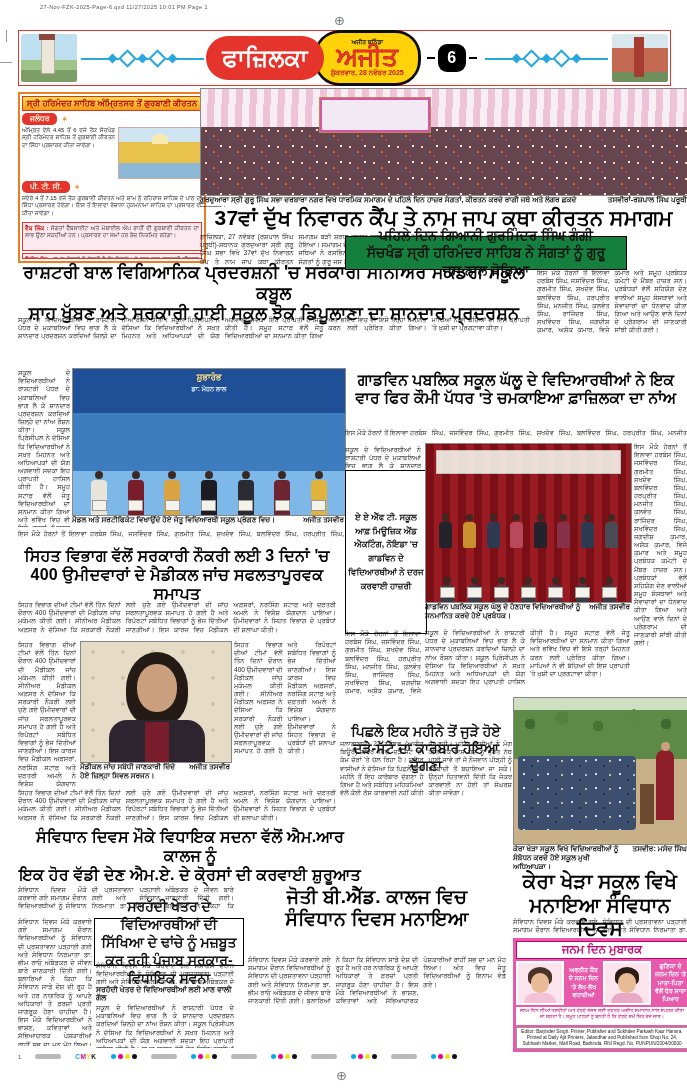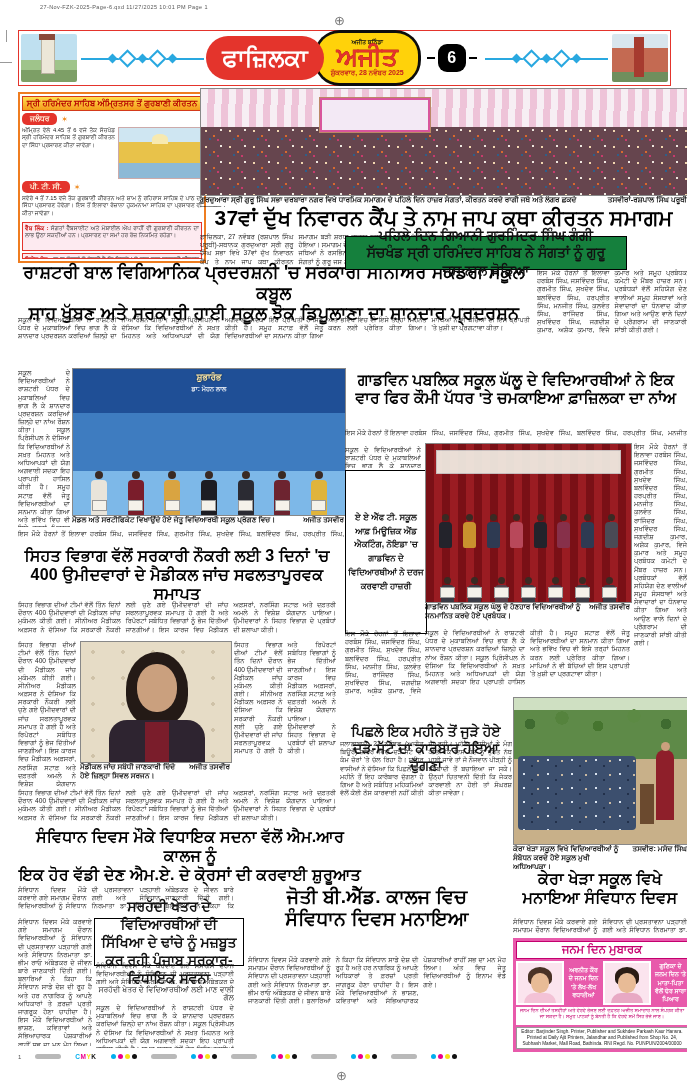--- a/index.html
+++ b/index.html
@@ -140,29 +140,29 @@
   #healthH{left:18px;top:547px;width:318px;height:52px;font-size:16px}
   #healthE{left:18px;top:601px;width:318px;height:38px}
   #healthL{left:18px;top:641px;width:58px;height:146px}
   #healthR{left:234px;top:641px;width:102px;height:146px}
   #healthF{left:18px;top:789px;width:318px;height:40px}
   #jalH{left:340px;top:698px;width:172px;height:24px;font-size:13px}
   #jalDeck{left:340px;top:723px;width:172px;height:15px;font-size:14px;font-weight:bold;text-align:center;line-height:1.2}
   #jalBody{left:340px;top:740px;width:172px;height:144px}
   #keraCap{left:513px;top:845px;width:174px;height:24px;flex-direction:column}
   #keraCap .row{display:flex;justify-content:space-between;gap:6px}
-  #keraH{left:513px;top:870px;width:174px;height:46px;font-size:16px}
+  #keraH{left:513px;top:870px;width:174px;height:46px;font-size:20px}
   #keraBody{left:513px;top:918px;width:174px;height:17px}
   #mlaH{left:18px;top:828px;width:344px;height:52px;font-size:16px}
   #mlaG{left:18px;top:886px;width:216px;height:30px}
   #mlaL{left:18px;top:918px;width:74px;height:128px}
   #mlaBoxQ{left:94px;top:918px;width:140px;height:42px;border:1px solid #000;background:#fff;
            font-size:14px;font-weight:bold;text-align:center;display:flex;align-items:center;justify-content:center;padding:2px 4px;line-height:1.3}
   #mlaM1{left:96px;top:962px;width:138px;height:22px}
-  #mlaNote{left:96px;top:986px;width:138px;height:16px;font-size:7.6px;font-weight:normal;text-align:right;line-height:1.1}
+  #mlaNote{left:96px;top:986px;width:138px;height:16px;font-size:7.6px;font-weight:bold;text-align:left;line-height:1.1}
   #mlaM2{left:96px;top:1004px;width:138px;height:44px}
   #jyotiH{left:248px;top:886px;width:258px;height:66px;font-size:19px}
   #jyotiBody{left:248px;top:956px;width:258px;height:92px}
 
   
   #bday{left:513px;top:938px;width:172px;height:108px;background:#e85aab;padding:3px;display:flex;flex-direction:column;gap:2px}
   #bdayTitle{background:#fff;border:1px solid #c4006e;color:#c4006e;font-weight:bold;font-size:11.5px;text-align:center;padding:1px 0;line-height:1.2}
   #bdayRow{display:flex;gap:2px;align-items:stretch;height:50px}
   .babypic{flex:none;width:44px;background:#fbe4ee;border:2px solid #fff;position:relative;overflow:hidden}
   .babypic .bhair{position:absolute;left:10px;top:4px;width:24px;height:18px;border-radius:50% 50% 30% 30%;background:#4a3226}

